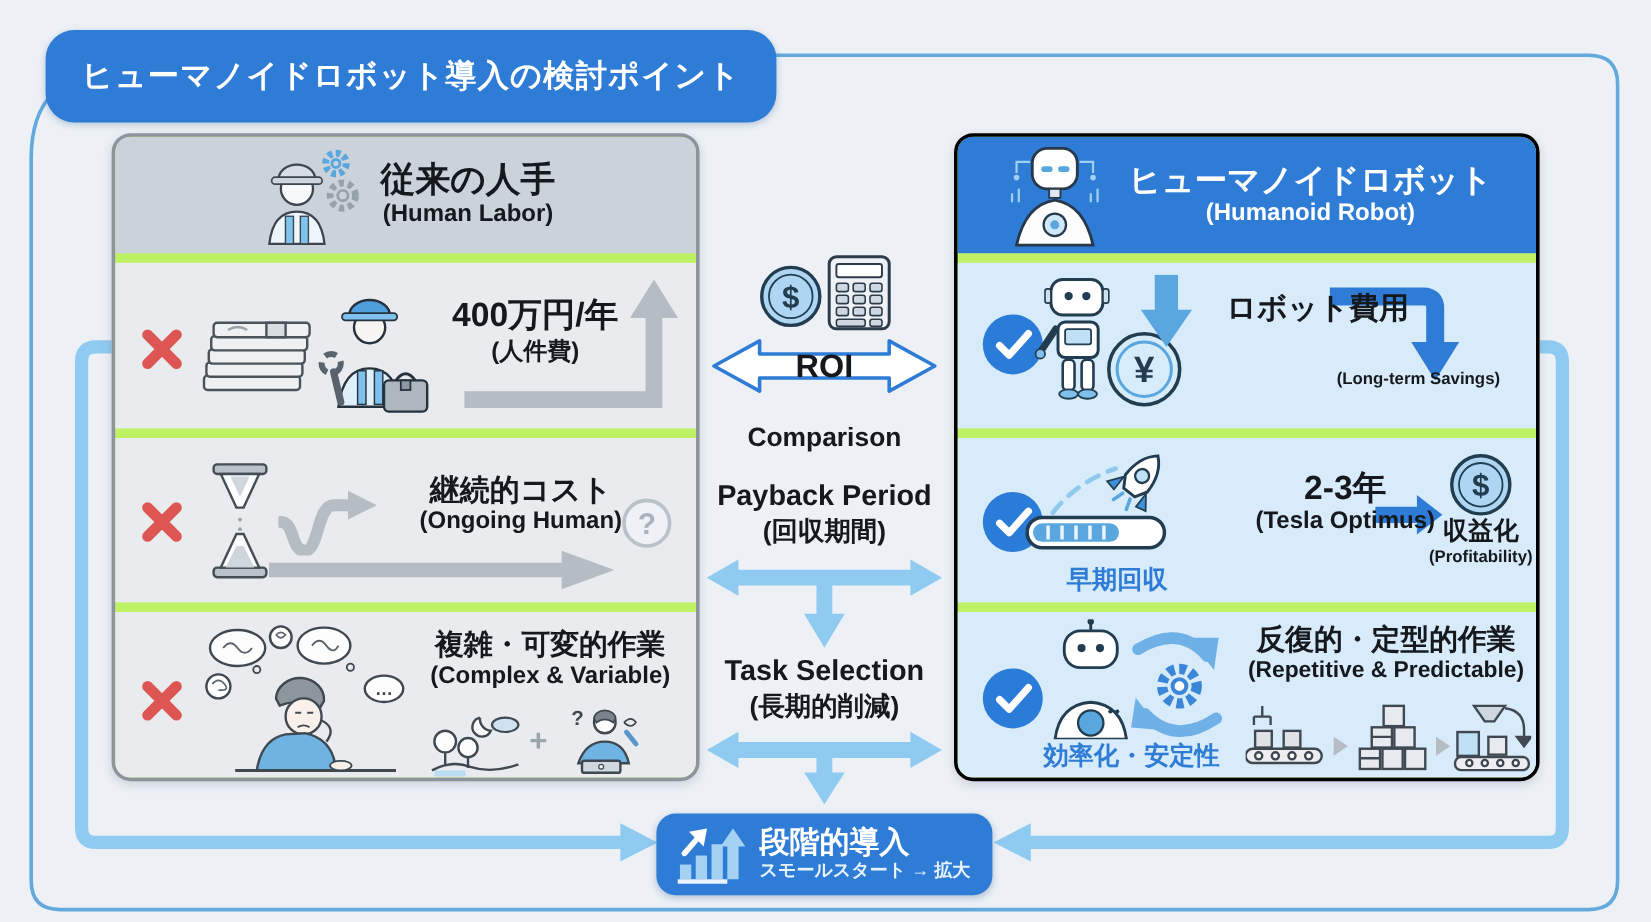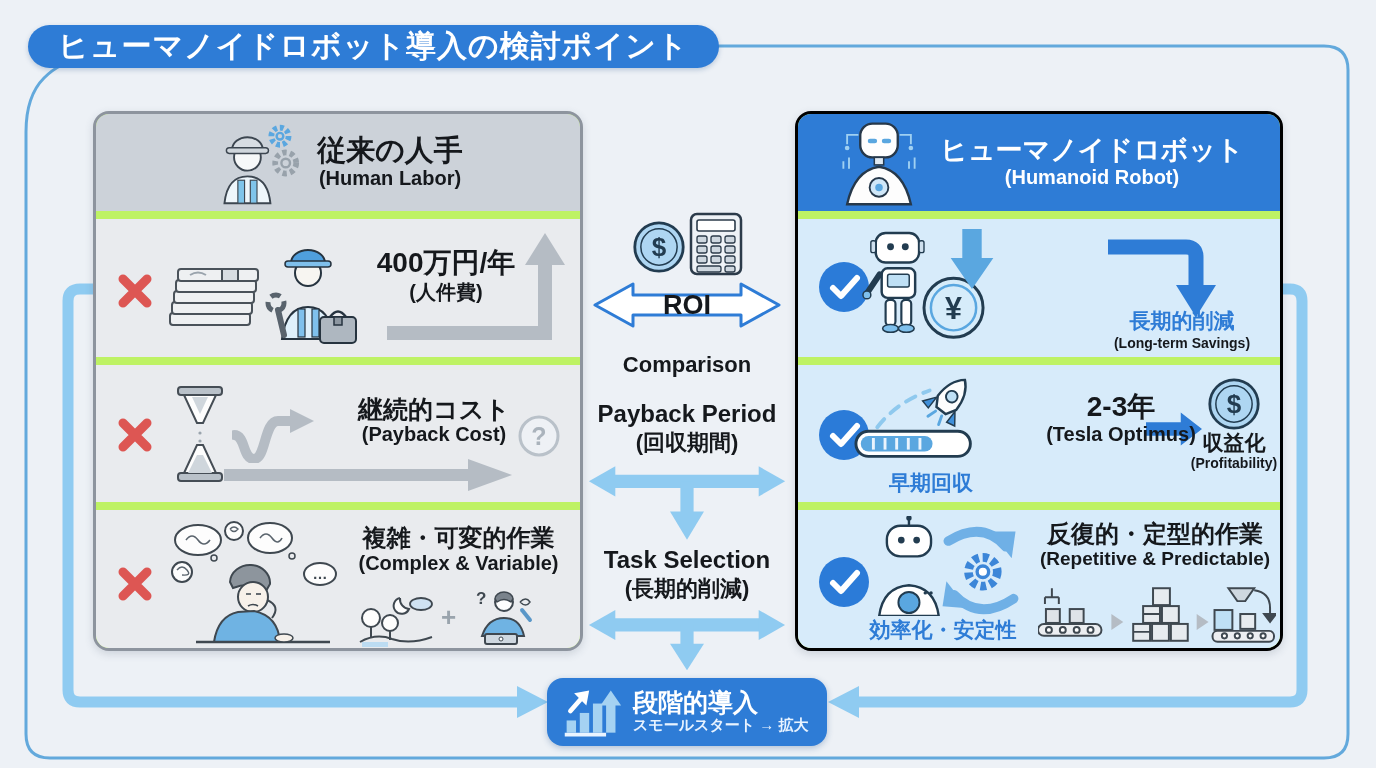--- a/index.html
+++ b/index.html
@@ -18,22 +18,22 @@
   *{margin:0;padding:0;box-sizing:border-box}
   html,body{width:1376px;height:768px;overflow:hidden}
   body{background:var(--bg);font-family:"Liberation Sans","DejaVu Sans",sans-serif;position:relative}
   .abs{position:absolute}
   svg{display:block}
 
   
   #bgsvg{position:absolute;left:0;top:0;z-index:0}
 
   
-  .title-badge{position:absolute;left:28px;top:25px;z-index:3;background:var(--primary-blue);
-    color:#fff;font-size:30px;font-weight:800;padding:1px 30px;border-radius:24px;
+  .title-badge{position:absolute;left:38px;top:25px;z-index:3;background:var(--primary-blue);
+    color:#fff;font-size:26px;font-weight:800;padding:21px 30px;border-radius:24px;
     box-shadow:0 2px 5px rgba(30,80,140,.25);letter-spacing:1px}
 
   
   .panel{position:absolute;top:111px;height:540px;z-index:1;background:#bef264;border-radius:16px;
     overflow:hidden;display:flex;flex-direction:column;gap:8px;
     box-shadow:0 3px 8px rgba(60,80,100,.18)}
   .panel.left{left:93px;width:490px;border:3px solid var(--border-gray)}
   .panel.right{left:795px;width:488px;border:3px solid #000000}
   .phead{height:97px;flex:0 0 97px;display:flex;align-items:center;justify-content:center;gap:16px}
   .panel.left .phead{background:var(--header-gray)}
@@ -155,21 +155,21 @@
       <path d="M16 88 h24 l-9 -18 h-6 z" fill="#cfd6dc"></path>
       <circle cx="28" cy="48" r="1.6" fill="#9aa4ad"></circle>
         <circle cx="28" cy="56" r="1.6" fill="#9aa4ad"></circle>
     </svg>
     <svg class="abs" style="left:136px;top:26px" width="100" height="72" viewBox="0 0 100 72">
       <path d="M2 44 c12 0 8 24 20 24 c12 0 10 -38 24 -38 h12" fill="none" stroke="#b5bcc4" stroke-width="10" stroke-linecap="round"></path>
       <polygon points="82,30 58,18 58,42" fill="#b5bcc4"></polygon>
     </svg>
     <div class="tblock" style="left:218px;top:30px;width:240px">
       <div class="main">継続的コスト</div>
-      <div class="sub">(Payback Cost)</div>
+      <div class="sub">(Ongoing Human)</div>
     </div>
     <svg class="abs" style="left:128px;top:92px" width="290" height="36" viewBox="0 0 290 36">
       <line x1="0" y1="18" x2="248" y2="18" stroke="#b5bcc4" stroke-width="12"></line>
       <polygon points="288,18 244,2 244,34" fill="#b5bcc4"></polygon>
     </svg>
     <svg class="abs" style="right:18px;top:48px" width="46" height="46" viewBox="0 0 46 46">
       <circle cx="23" cy="23" r="19" fill="#eef1f5" stroke="#b9c1c9" stroke-width="3"></circle>
       <text x="23" y="32" text-anchor="middle" font-size="25" font-weight="bold" fill="#aab3bc">?</text>
     </svg>
   </div>
@@ -336,27 +336,27 @@
       <ellipse cx="31" cy="103" rx="8" ry="4" fill="#7fc0ec" stroke="#223c50" stroke-width="1.6"></ellipse>
       <ellipse cx="47" cy="103" rx="8" ry="4" fill="#7fc0ec" stroke="#223c50" stroke-width="1.6"></ellipse>
       <circle cx="95" cy="82" r="30" fill="#d6ecfa" stroke="#223c50" stroke-width="3"></circle>
       <circle cx="95" cy="82" r="23" fill="none" stroke="#5aa7e0" stroke-width="2.5"></circle>
       <text x="95" y="93" text-anchor="middle" font-size="31" font-weight="bold" fill="#223c50">¥</text>
     </svg>
     <svg class="abs" style="left:152px;top:10px" width="44" height="64" viewBox="0 0 44 66">
       <polygon points="12,0 32,0 32,30 44,30 22,62 0,30 12,30" fill="#5aa7e0"></polygon>
     </svg>
     <div class="tblock" style="left:200px;top:24px;width:200px">
+      <div class="main">ロボット費用</div>
     </div>
     <svg class="abs" style="left:310px;top:18px" width="116" height="86" viewBox="0 0 116 86">
       <path d="M0 10 H78 Q88 10 88 20 V52" fill="none" stroke="#2e7cd6" stroke-width="15"></path>
       <polygon points="88,80 68,48 108,48" fill="#2e7cd6"></polygon>
     </svg>
     <div class="tblock" style="right:8px;top:88px;width:180px">
-      <div class="blue-label">長期的削減</div>
       <div class="note-sub">(Long-term Savings)</div>
     </div>
   </div>
 
   <div class="prow">
     <svg class="abs" style="left:20px;top:44px" width="52" height="52" viewBox="0 0 52 52">
       <circle cx="26" cy="26" r="25" fill="#2b7bd8"></circle>
       <path d="M15 27 l8 8 l16 -18" fill="none" stroke="#fff" stroke-width="6" stroke-linecap="round" stroke-linejoin="round"></path>
     </svg>
     <svg class="abs" style="left:56px;top:6px" width="160" height="100" viewBox="0 0 165 103">

